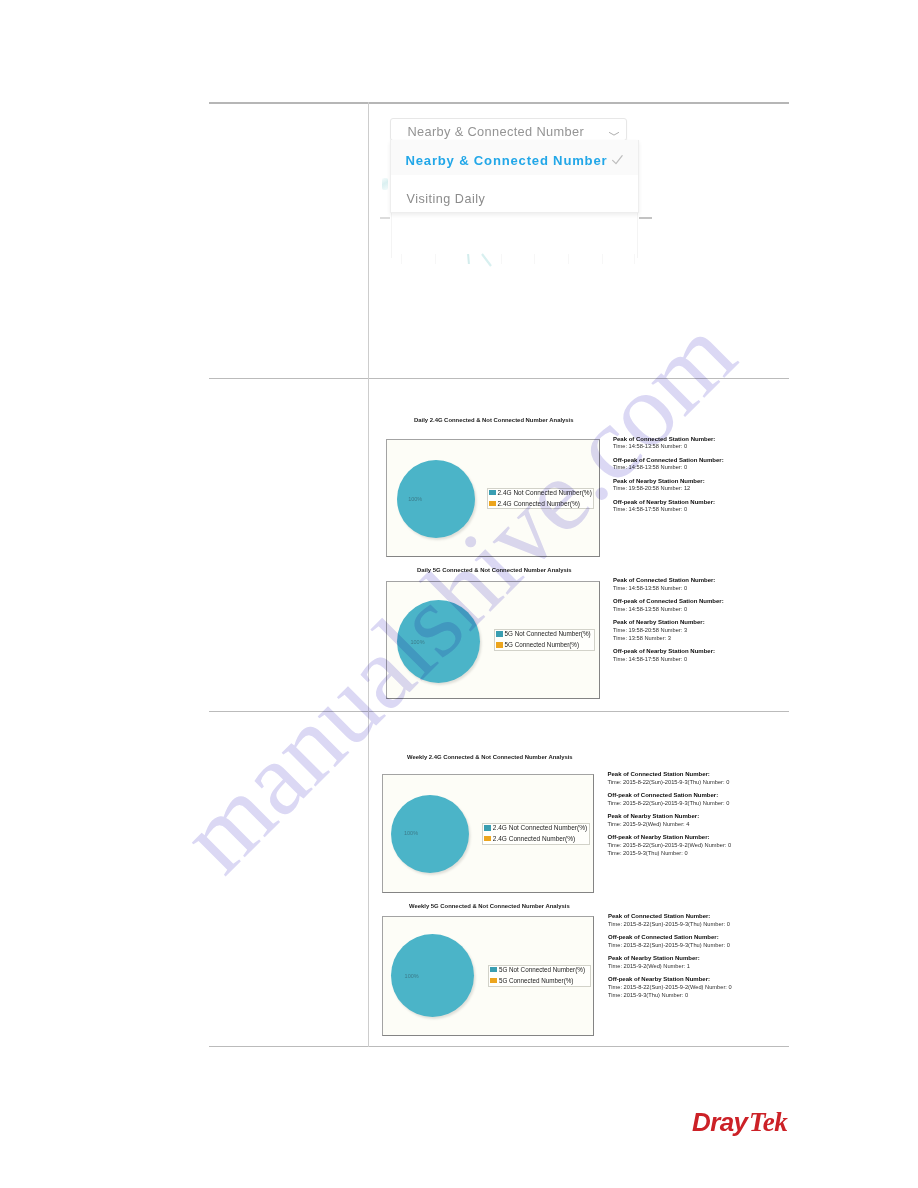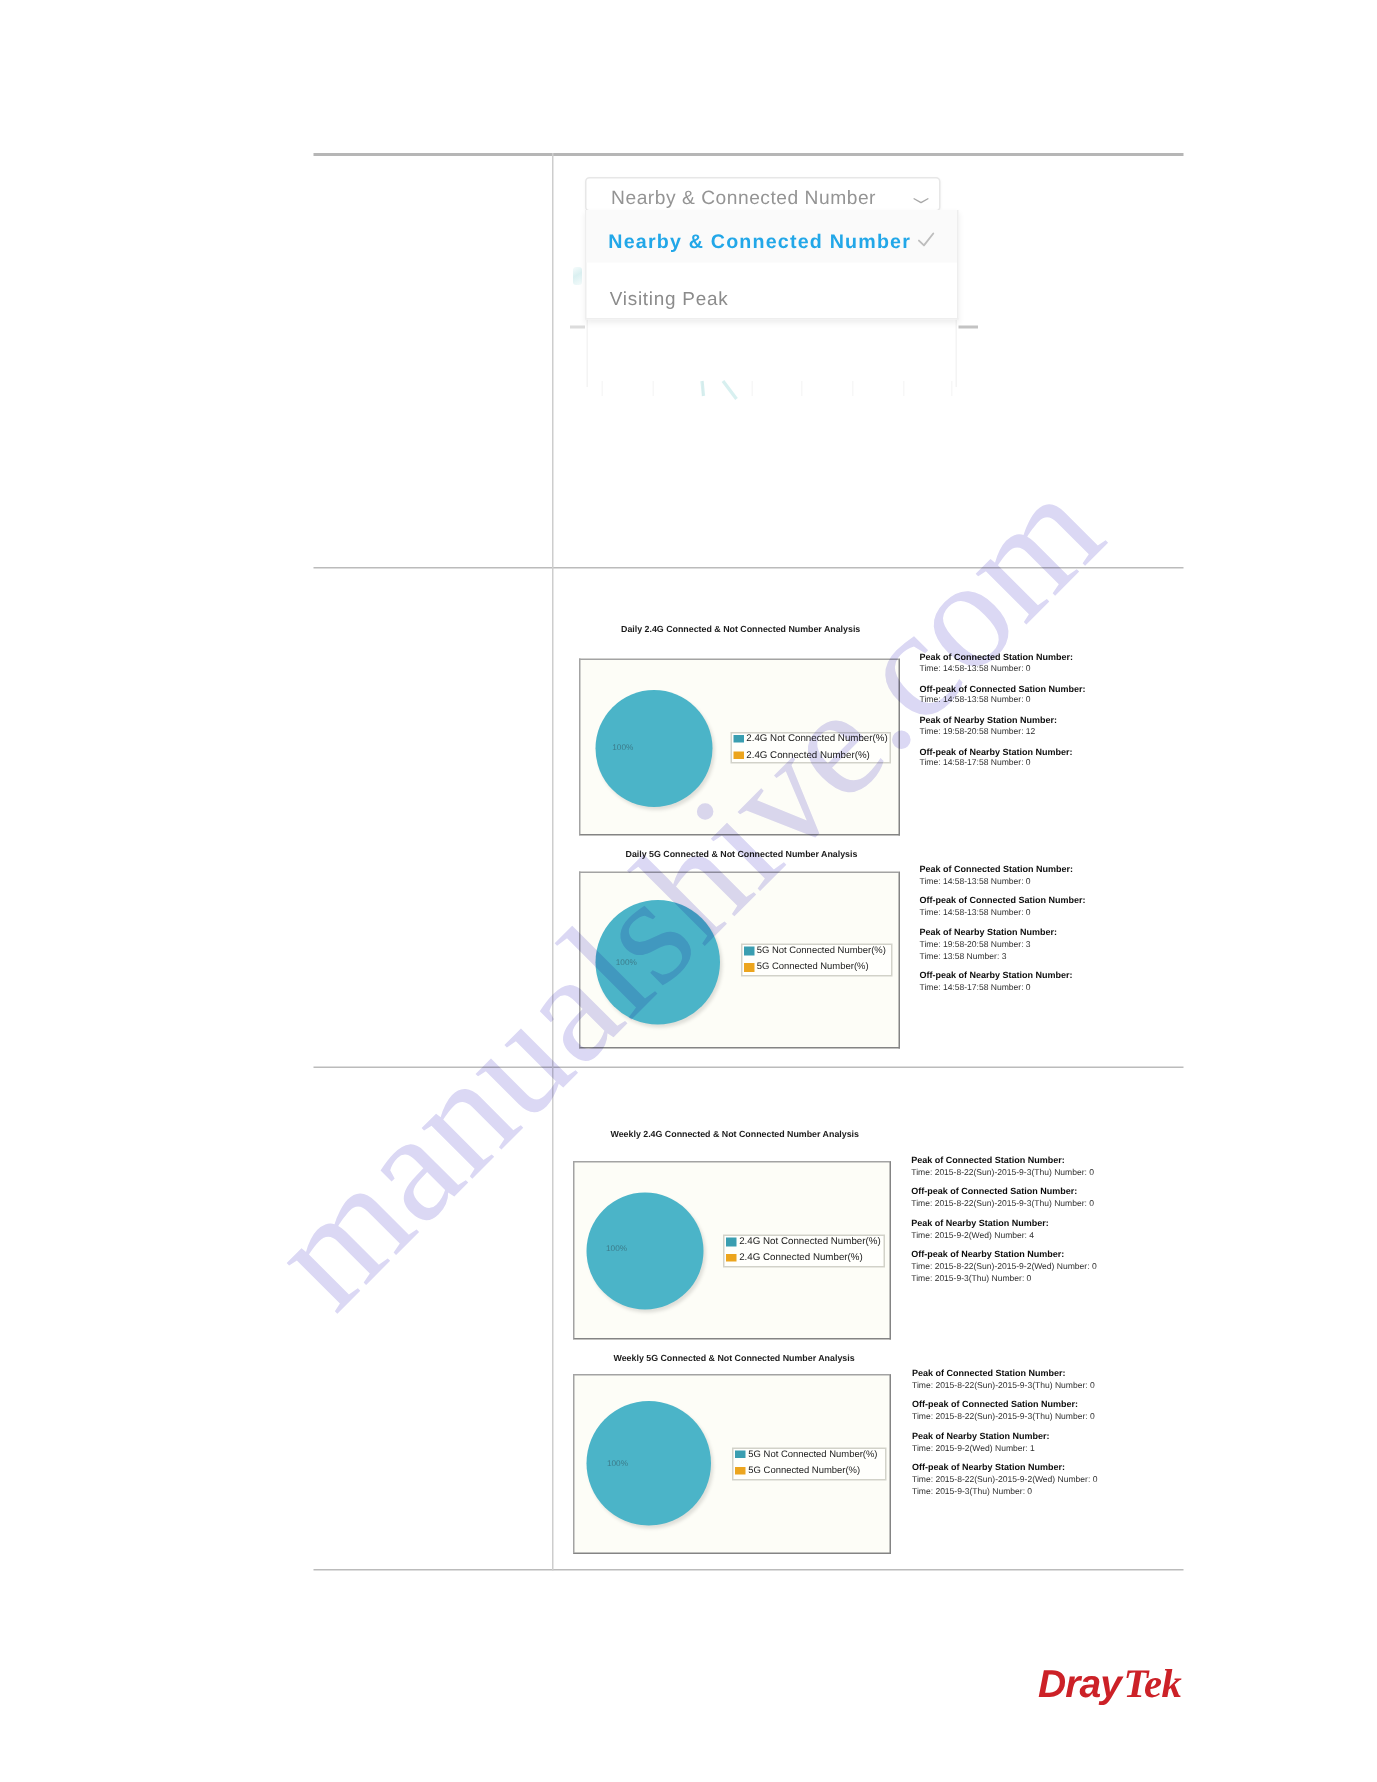--- a/index.html
+++ b/index.html
@@ -102,21 +102,21 @@
       </svg>
     </div>
     <div class="menu">
         <div class="menu-item sel">
           <div class="lbl">Nearby &amp; Connected Number</div>
           <svg class="chk" viewBox="0 0 10.6 9">
             <path d="M0.6 5.2 L3.9 8.4 L10.0 0.6" fill="none" stroke="#bdbdbd" stroke-width="1.2" stroke-linecap="round" stroke-linejoin="round"></path>
           </svg>
         </div>
         <div class="menu-item">
-          <div class="lbl">Visiting Peak</div>
+          <div class="lbl">Visiting Daily</div>
         </div>
       </div>
   </div>
 
   <div id="reports">
       <div class="blk">
         <div class="blk-title" style="left: 414px; top: 417px;">Daily 2.4G Connected &amp; Not Connected Number Analysis</div>
         <div class="card" style="left: 386px; top: 439px; width: 214px; height: 118px;">
           <div class="pie" style="left: 10px; top: 20.2px; width: 78px; height: 78px;"></div>
           <div class="pie-lbl" style="left: 21.2px; top: 55.6px;">100%</div>

